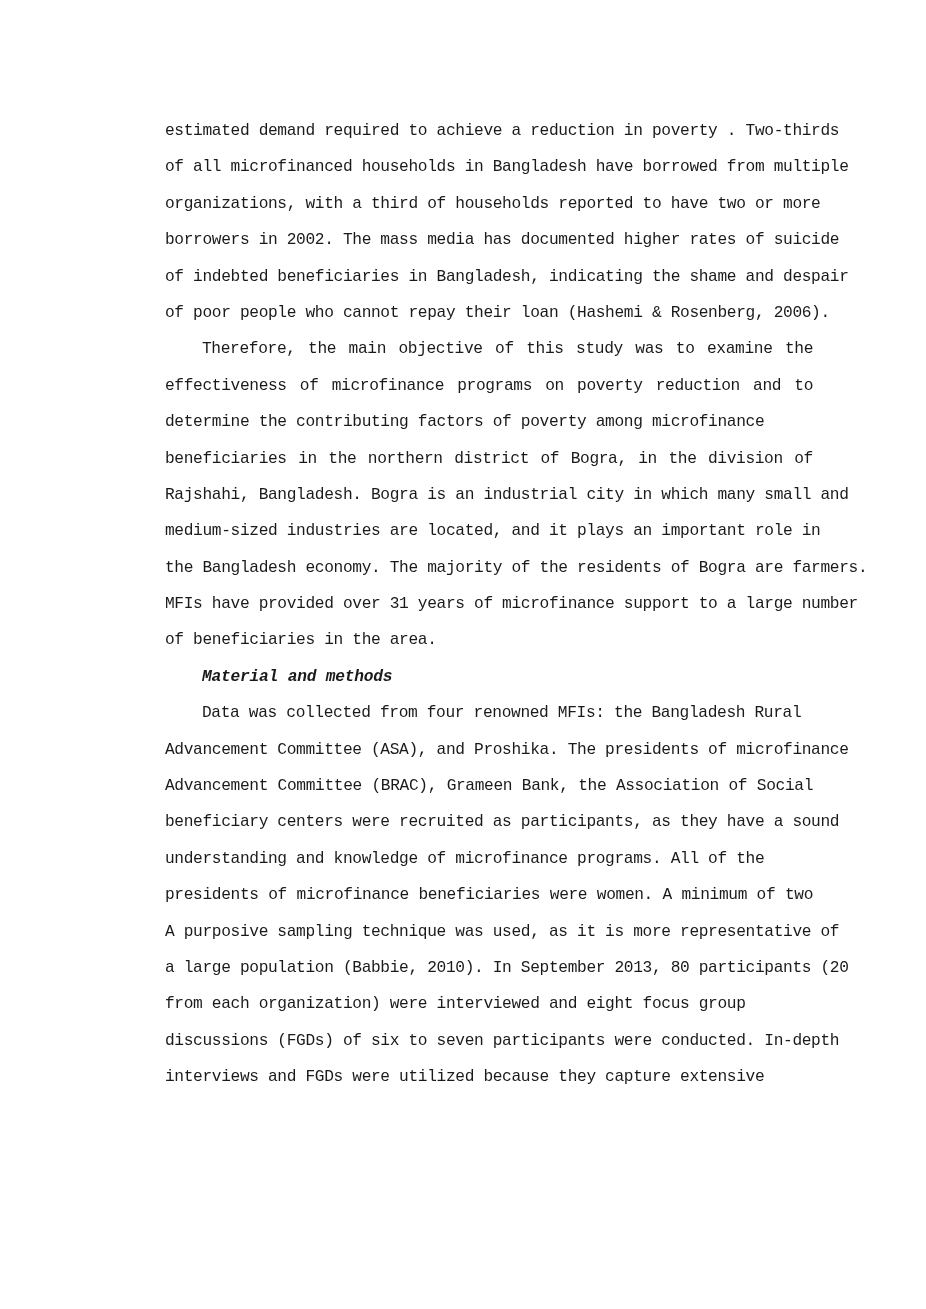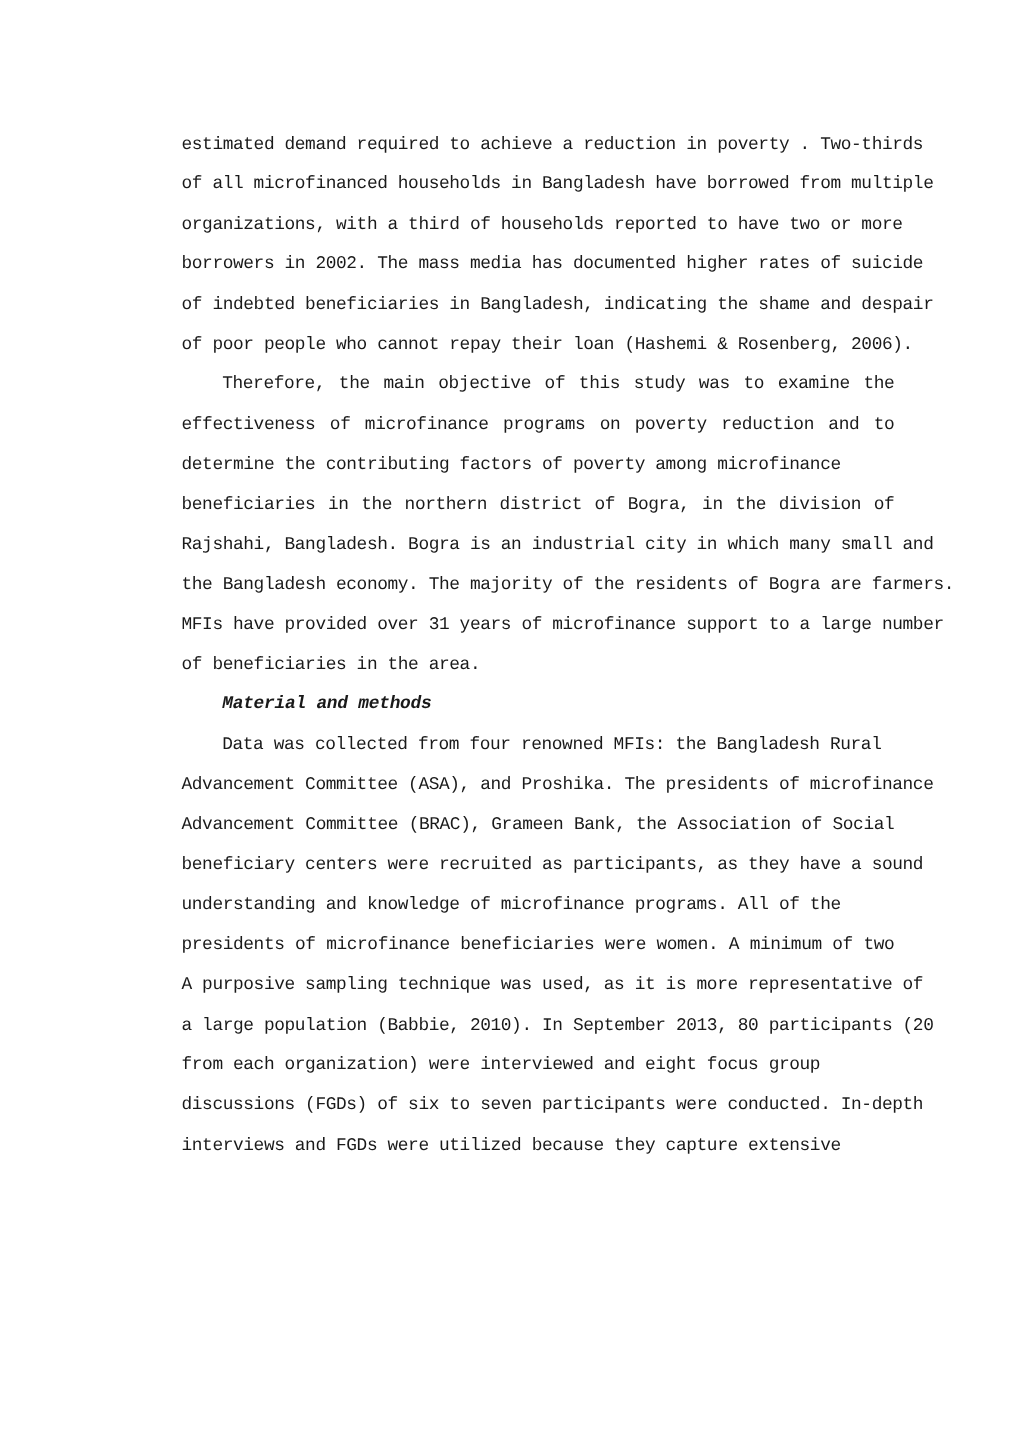--- a/index.html
+++ b/index.html
@@ -58,20 +58,21 @@
     <span class="line">of indebted beneficiaries in Bangladesh, indicating the shame and despair</span>
     <span class="line last">of poor people who cannot repay their loan (Hashemi &amp; Rosenberg, 2006).</span>
   </div>
 
   <div>
     <span class="line indent">Therefore, the main objective of this study was to examine the</span>
     <span class="line">effectiveness of microfinance programs on poverty reduction and to</span>
     <span class="line last">determine the contributing factors of poverty among microfinance</span>
     <span class="line">beneficiaries in the northern district of Bogra, in the division of</span>
     <span class="line">Rajshahi, Bangladesh. Bogra is an industrial city in which many small and</span>
+    <span class="line">medium-sized industries are located, and it plays an important role in</span>
     <span class="line">the Bangladesh economy. The majority of the residents of Bogra are farmers.</span>
     <span class="line">MFIs have provided over 31 years of microfinance support to a large number</span>
     <span class="line last">of beneficiaries in the area.</span>
   </div>
 
   <span class="line indent heading">Material and methods</span>
 
   <div>
     <span class="line indent last">Data was collected from four renowned MFIs: the Bangladesh Rural</span>
     <span class="line">Advancement Committee (ASA), and Proshika. The presidents of microfinance</span>

